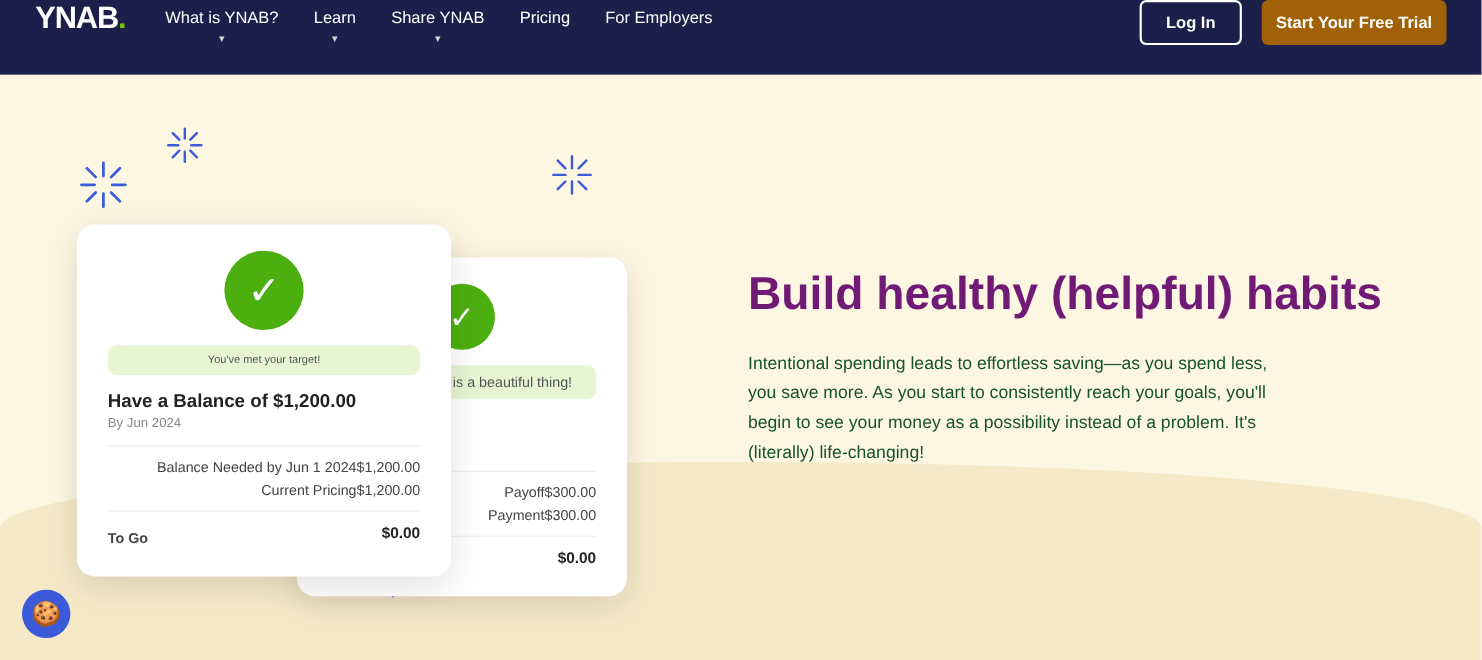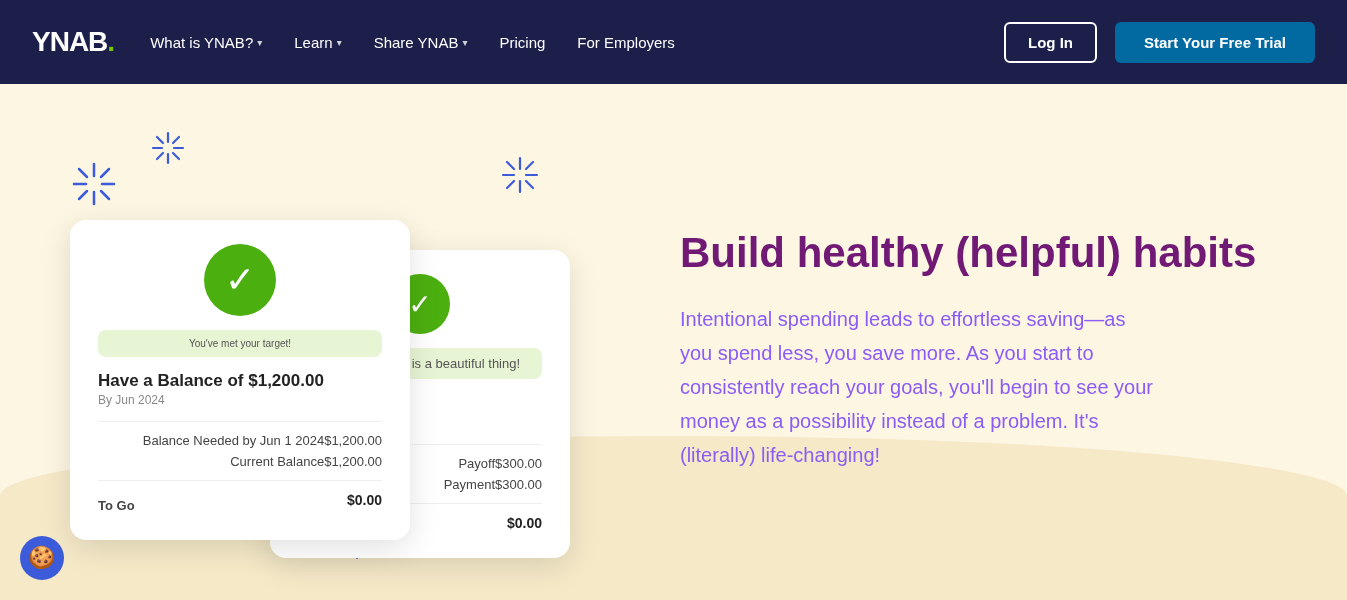--- a/index.html
+++ b/index.html
@@ -2,23 +2,23 @@
 <html><head>
   <meta charset="utf-8">
   <style>
     * { margin: 0; padding: 0; box-sizing: border-box; }
     body { font-family: -apple-system, BlinkMacSystemFont, 'Segoe UI', sans-serif; width: 1347px; overflow-x: hidden; }
 
     
     nav {
       background: #1c1f4a;
       display: flex;
-      align-items: center;
+      align-items: flex-start;
       padding: 0 32px;
-      height: 84px;
+      height: 68px;
       gap: 8px;
     }
     .logo {
       color: #fff;
       font-size: 28px;
       font-weight: 900;
       letter-spacing: -1px;
       margin-right: 16px;
       display: flex;
       align-items: center;
@@ -27,43 +27,44 @@
     .nav-item {
       color: #fff;
       font-size: 15px;
       font-weight: 500;
       padding: 8px 12px;
       cursor: pointer;
       display: flex;
       align-items: center;
       gap: 4px;
       white-space: nowrap;
+      flex-direction: column;
     }
     .chevron {
       font-size: 10px;
       opacity: 0.8;
     }
     .nav-spacer { flex: 1; }
     .btn-login {
       color: #fff;
       border: 2px solid #fff;
       background: transparent;
       border-radius: 6px;
       padding: 10px 22px;
       font-size: 15px;
       font-weight: 600;
       cursor: pointer;
       white-space: nowrap;
     }
     .btn-trial {
-      background: #0369a1;
+      background: #a16207;
       color: #fff;
       border: none;
       border-radius: 6px;
-      padding: 12px 29px;
+      padding: 12px 13px;
       font-size: 15px;
       font-weight: 700;
       cursor: pointer;
       margin-left: 10px;
       white-space: nowrap;
     }
 
     
     .hero {
       background: #fdf6e3;
@@ -200,22 +201,22 @@
       position: relative;
     }
     .hero-heading {
       font-size: 42px;
       font-weight: 800;
       color: #701a75;
       line-height: 1.2;
       margin-bottom: 24px;
     }
     .hero-body {
-      font-size: 20px;
-      color: #8b5cf6;
+      font-size: 16px;
+      color: #14532d;
       line-height: 1.7;
       max-width: 480px;
     }
 
     
     .cookie-btn {
       position: fixed;
       bottom: 20px;
       left: 20px;
       width: 44px;
@@ -354,21 +355,21 @@
       </div>
       <div class="target-met-badge">You've met your target!</div>
       <div class="card-title">Have a Balance of $1,200.00</div>
       <div class="card-subtitle">By Jun 2024</div>
       <hr class="divider">
       <div class="card-row">
         <span>Balance Needed by Jun 1 2024</span>
         <span>$1,200.00</span>
       </div>
       <div class="card-row">
-        <span>Current Balance</span>
+        <span>Current Pricing</span>
         <span>$1,200.00</span>
       </div>
       <hr class="divider">
       <div class="card-row-total">
         <span class="to-go-label">To Go</span>
         <span>$0.00</span>
       </div>
     </div>
 
   </div>

